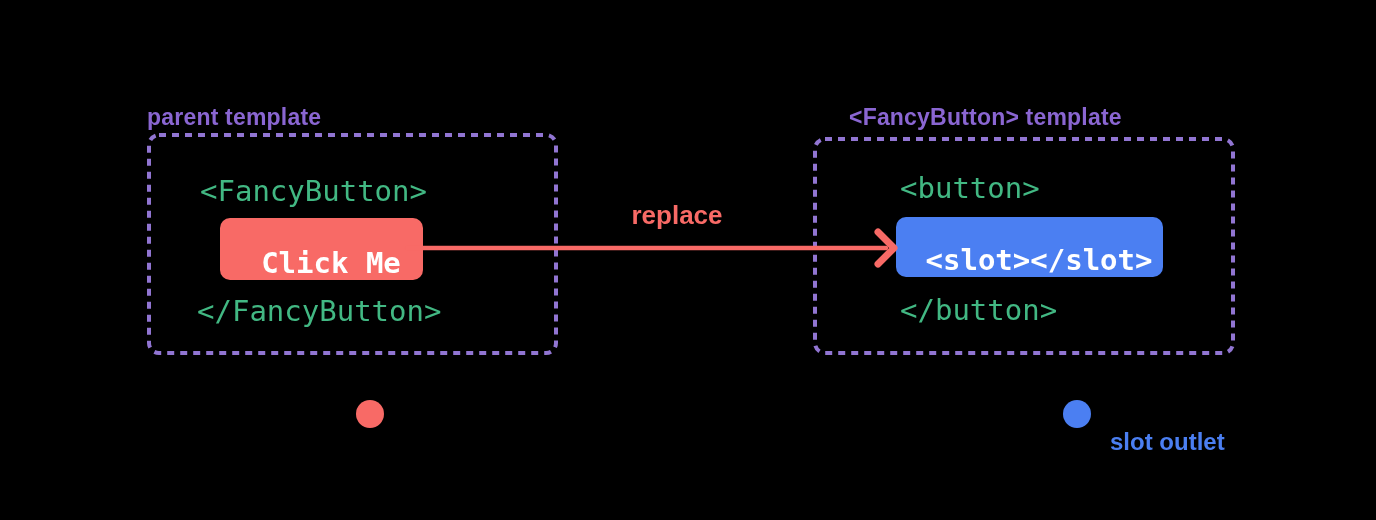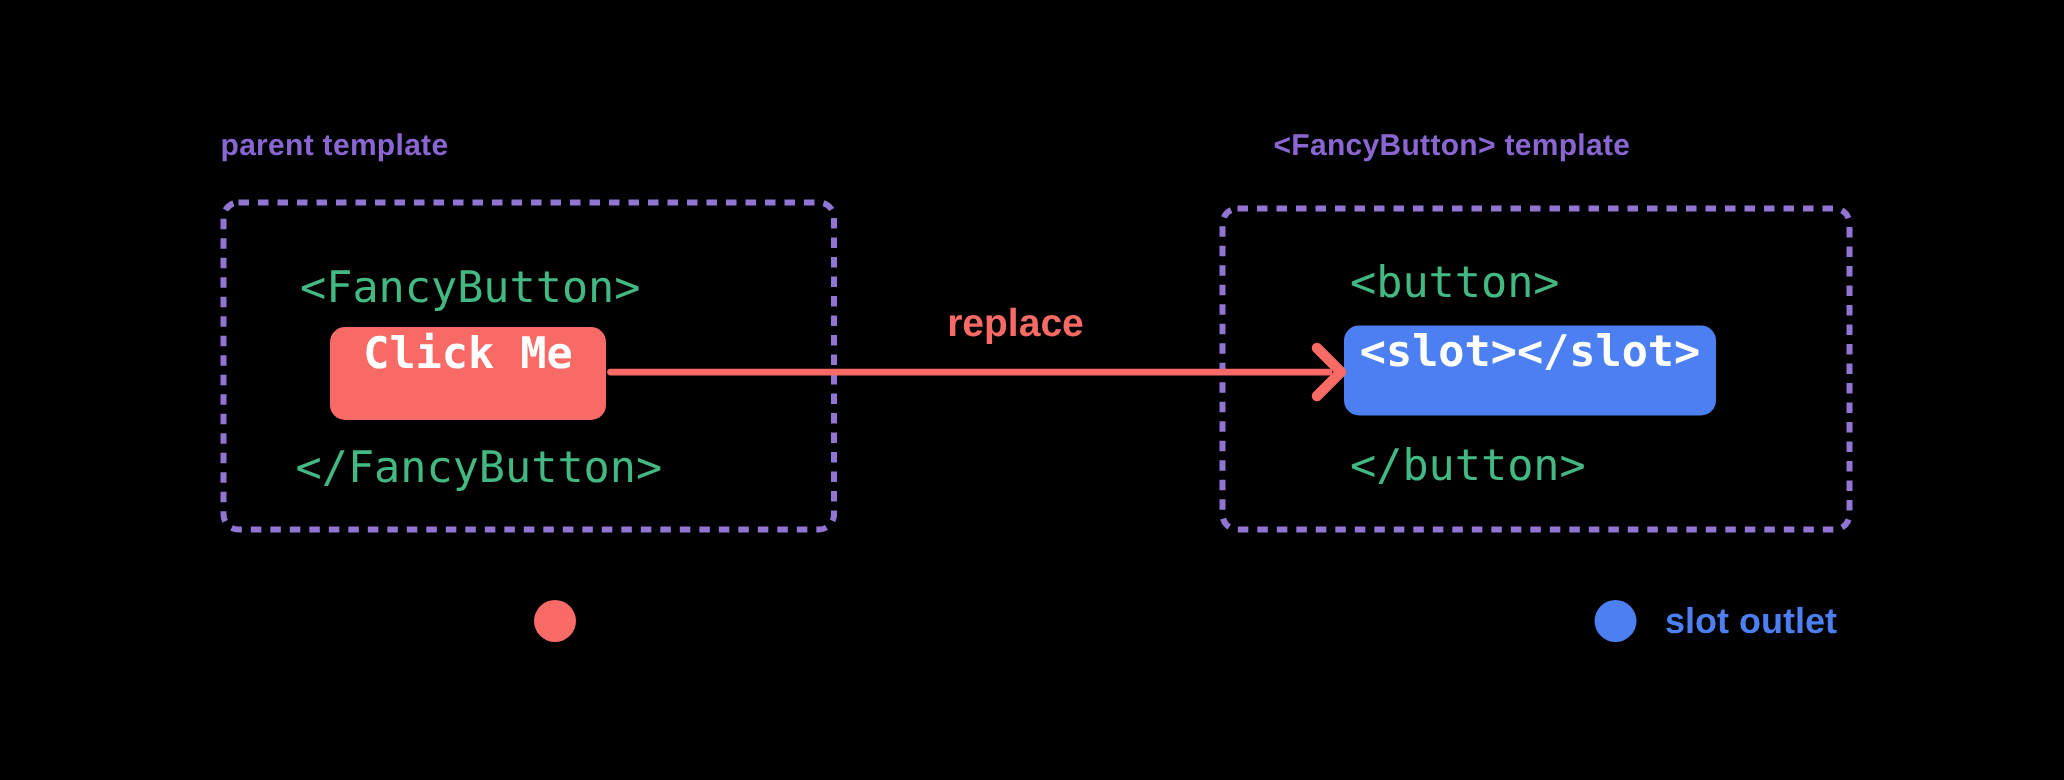--- a/index.html
+++ b/index.html
@@ -14,40 +14,42 @@
   html,body{margin:0;padding:0;background:var(--background);}
   .canvas{
     position:relative;
     width:1376px;height:520px;
     background:var(--background);
     overflow:hidden;
     font-family:"Liberation Sans", sans-serif;
   }
   .panel-title{
     position:absolute;
-    font-size:20px;font-weight:700;line-height:26px;
+    font-size:23px;font-weight:700;line-height:26px;
     color:var(--purple);
     letter-spacing:0.2px;
     white-space:pre;
+    margin-top:20px;
   }
   .code{
     position:absolute;
     font-family:"DejaVu Sans Mono", monospace;
     font-size:29px;font-weight:400;line-height:32px;
     color:var(--green);
     white-space:pre;
   }
   .chip{
     position:absolute;
-    display:flex;align-items:flex-start;justify-content:center;
+    display:flex;align-items:flex-end;justify-content:center;
     border-radius:10px;
     font-family:"DejaVu Sans Mono", monospace;
     font-size:29px;font-weight:700;
     color:var(--text-on-button);
     white-space:pre;
+    padding-left:19px;
   }
   .chip-red{background:var(--red);}
   .chip-blue{background:var(--blue);}
   .arrow-label{
     position:absolute;
     font-size:26px;font-weight:700;line-height:26px;
     color:var(--red);
     text-align:center;
   }
   .legend-dot{
@@ -55,21 +57,21 @@
     width:28px;height:28px;border-radius:50%;
   }
   .dot-red{background:var(--red);}
   .dot-blue{background:var(--blue);}
   .legend-label{
     position:absolute;
     font-size:24px;font-weight:700;line-height:28px;
     white-space:pre;
   }
   .legend-red{color:var(--red);}
-  .legend-blue{color:var(--blue);}
+  .legend-blue{color:var(--blue);margin-top:27px;}
   .overlay{
     position:absolute;left:0;top:0;width:1376px;height:520px;
     pointer-events:none;
   }
   .dashed-rect{fill:none;stroke:var(--purple-border);stroke-width:4;stroke-dasharray:7 6;}
   .arrow-line{stroke:var(--red);stroke-width:4.5;stroke-linecap:round;}
   .arrow-head{fill:none;stroke:var(--red);stroke-width:7;stroke-linecap:round;stroke-linejoin:round;}
 </style>
 </head>
 <body>

